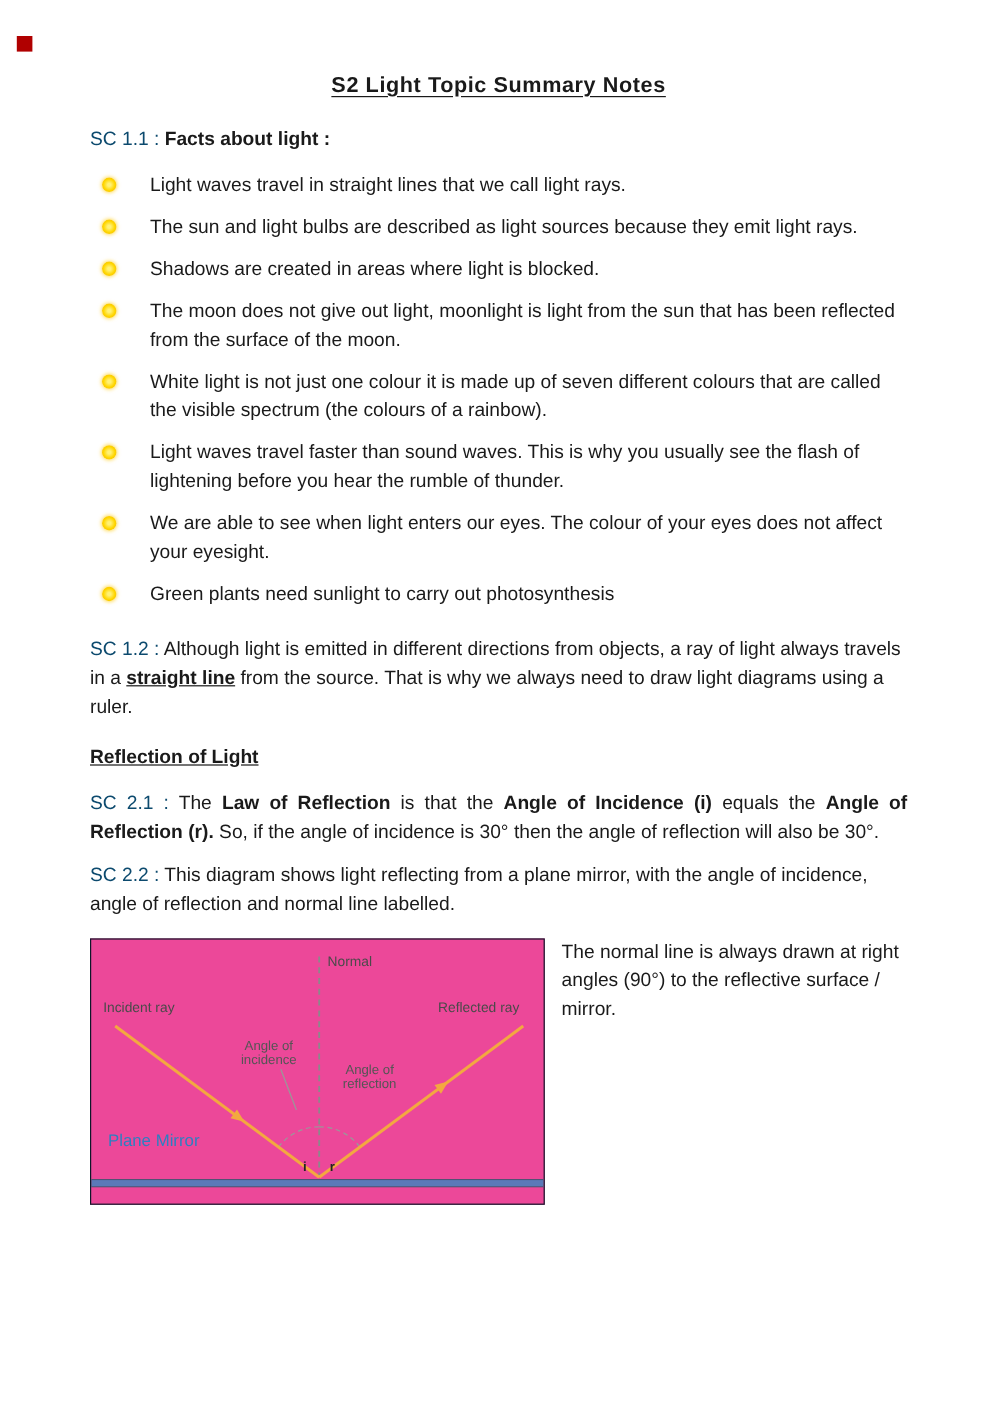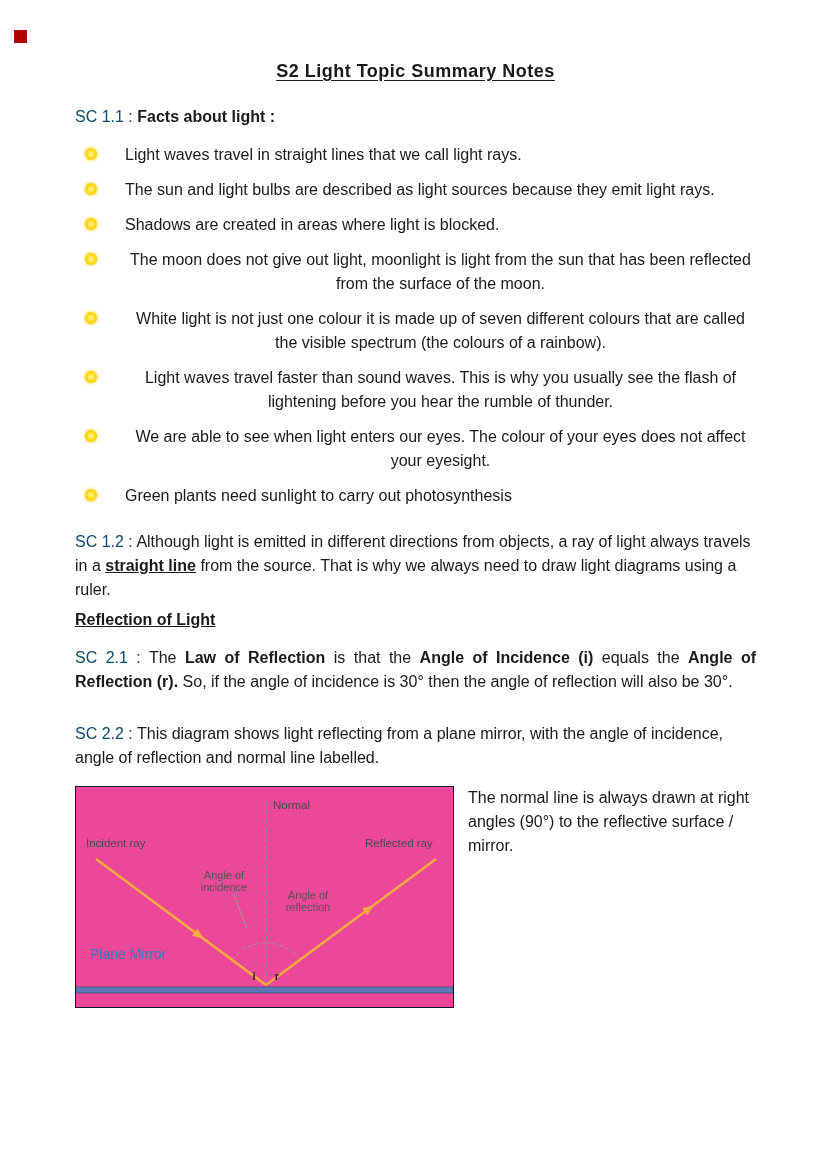--- a/index.html
+++ b/index.html
@@ -9,32 +9,32 @@
     padding:58px 72px 0 75px;
     font-family:"Liberation Sans", sans-serif;
     font-size:16px; line-height:1.5; color:#1a1a1a; overflow:hidden;
   }
   .corner-mark { position:absolute; left:14px; top:30px; width:13px; height:13px; background:#b00000; }
   .title-wrap { text-align:center; margin-bottom:20px; }
   .title { font-weight:bold; font-size:18px; text-decoration:underline; text-underline-offset:3px; letter-spacing:0.5px; }
   .red { color:#0c4a6e; }
   .bold { font-weight:bold; }
   .u { text-decoration:underline; }
-  .para { margin-bottom:28px; }
+  .para { margin-bottom:12px; }
   .sc-head { margin-bottom:14px; }
   .facts { list-style:none; margin-bottom:0; }
-  .fact { display:flex; margin-bottom:11px;text-align:center; }
+  .fact { display:flex; margin-bottom:11px; }
   .bullet {
     flex:none; width:12px; height:12px; border-radius:50%;
     margin:5px 28px 0 10px;
     background:radial-gradient(circle, #fff176 15%, #ffd600 55%, #eeb000 100%);
     box-shadow:0 0 3px 1px rgba(255,200,0,.55);
   }
   .sc12 { margin-top:22px; margin-bottom:0; }
-  .section-heading { font-size:16px; font-weight:bold; margin-top:6px; margin-bottom:14px; text-decoration:underline; }
+  .section-heading { font-size:16px; font-weight:bold; margin-top:18px; margin-bottom:14px; text-decoration:underline; }
   .justify { text-align:justify; }
   .sc22 { margin-top:12px; margin-bottom:0; }
   .diagram-row { display:flex; gap:14px; margin-top:16px; }
   .diagram-box { width:379px; height:222px; border:1px solid #0f172a; flex:none; background:#ec4899; }
   .side-notes { flex:1; }
   .side-notes p { margin-bottom:14px; }
   svg text { font-family:"Liberation Sans", sans-serif; }
   .dlabel { font-size:11.5px; fill:#4a4a4a; }
   .dangle { font-size:11px; fill:#555555; }
   .dir { font-size:11px; font-weight:bold; fill:#222222; }

